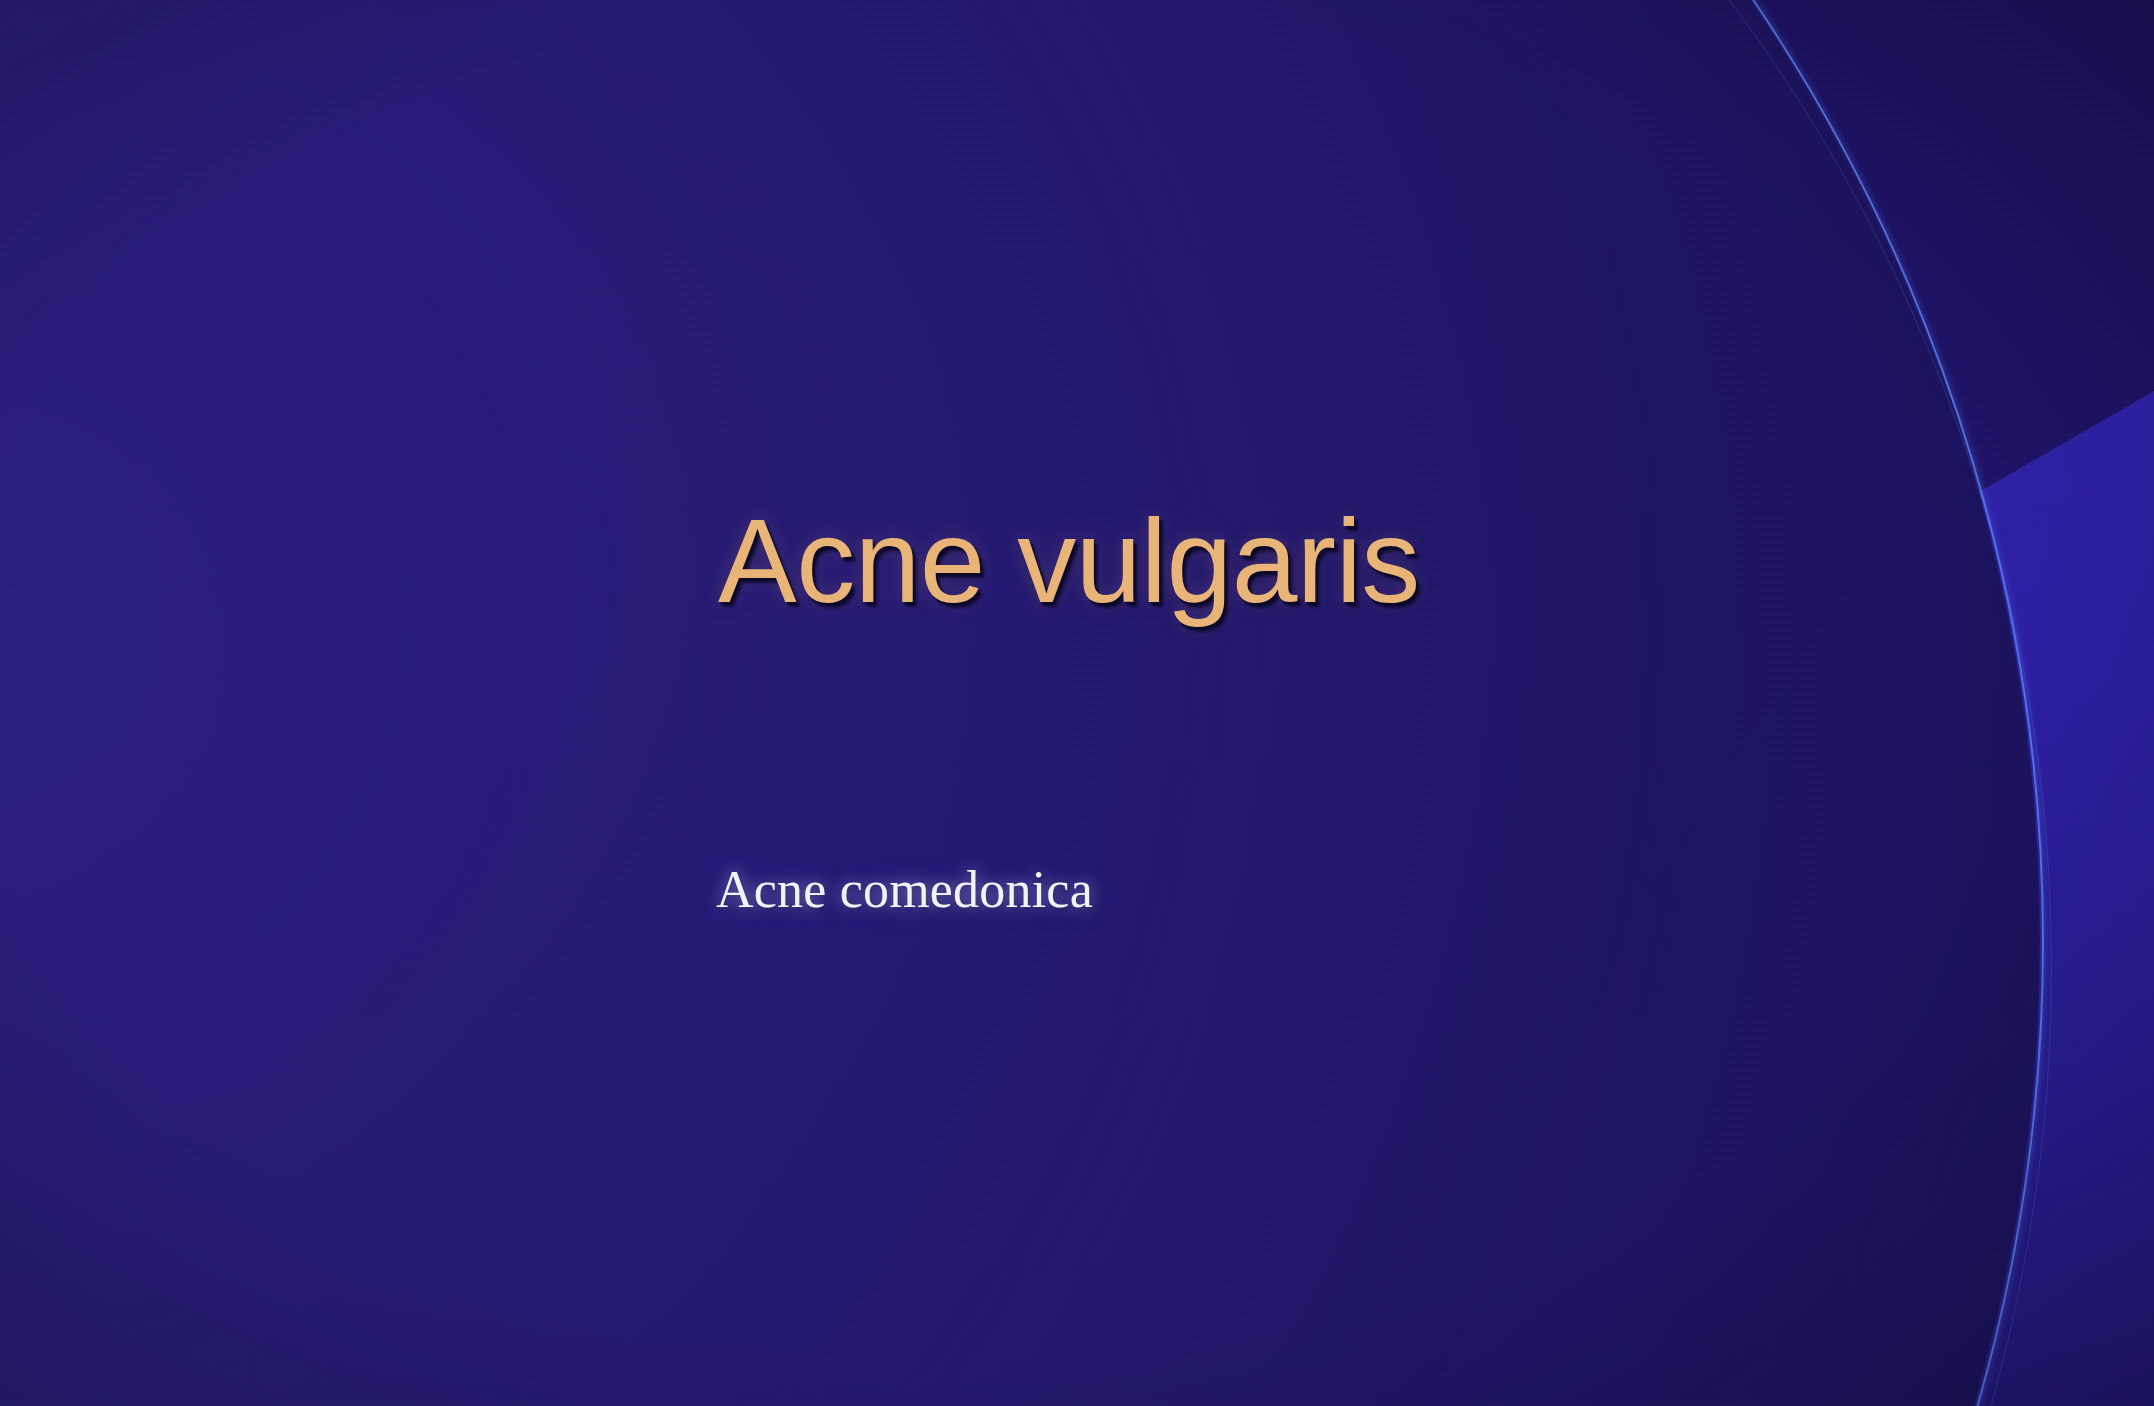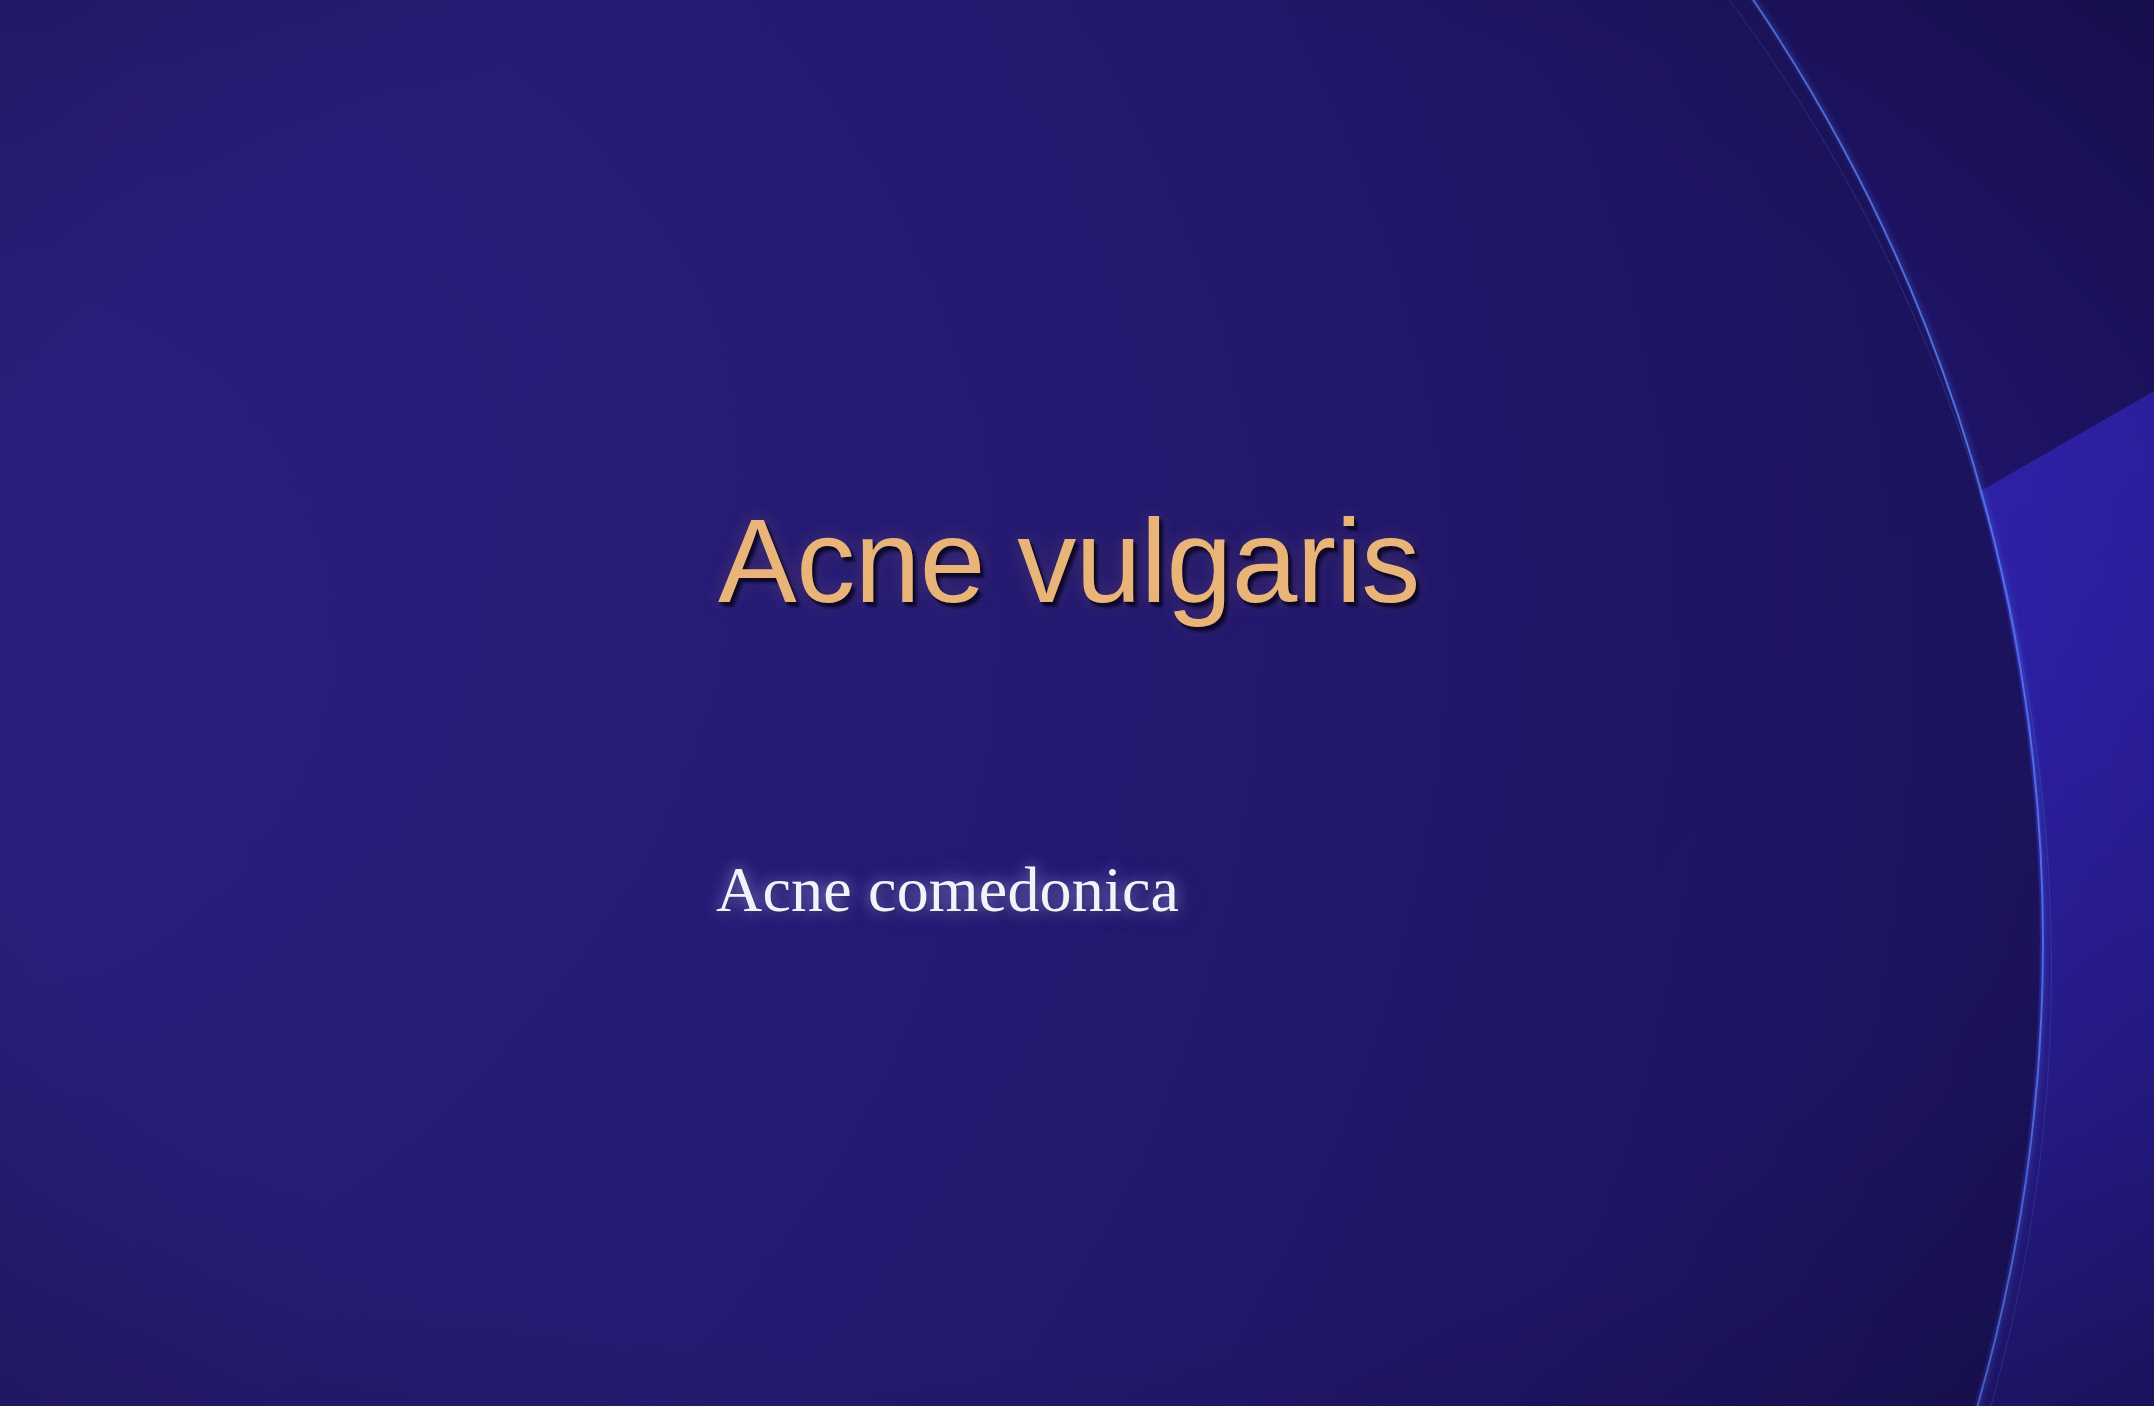--- a/index.html
+++ b/index.html
@@ -161,21 +161,21 @@
     position: absolute;
     left: 716px;
     top: 824px;
     margin: 0;
     padding: 0;
     list-style: none;
   }
 
   .body-item {
     font-family: "Liberation Serif", serif;
-    font-size: 64px;
+    font-size: 52px;
     font-weight: 400;
     line-height: 131px;
     color: #f3f2fa;
     letter-spacing: 0.2px;
     white-space: nowrap;
     text-shadow:
       0 0 14px rgba(190,198,255,0.55),
       0 0 28px rgba(140,155,240,0.30),
       2px 3px 5px rgba(10,7,40,0.45);
   }

